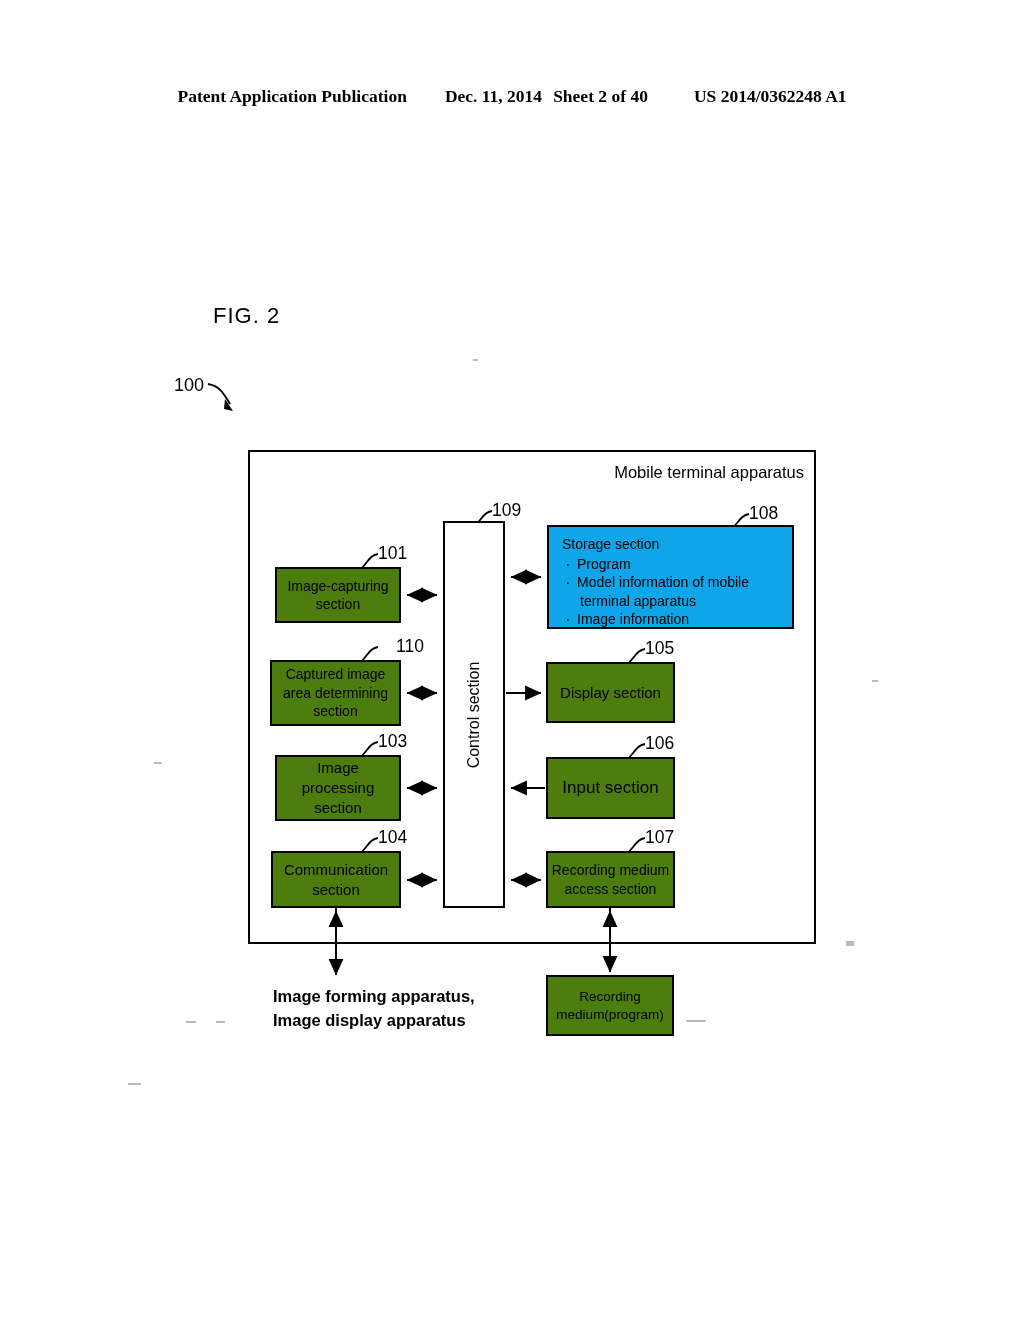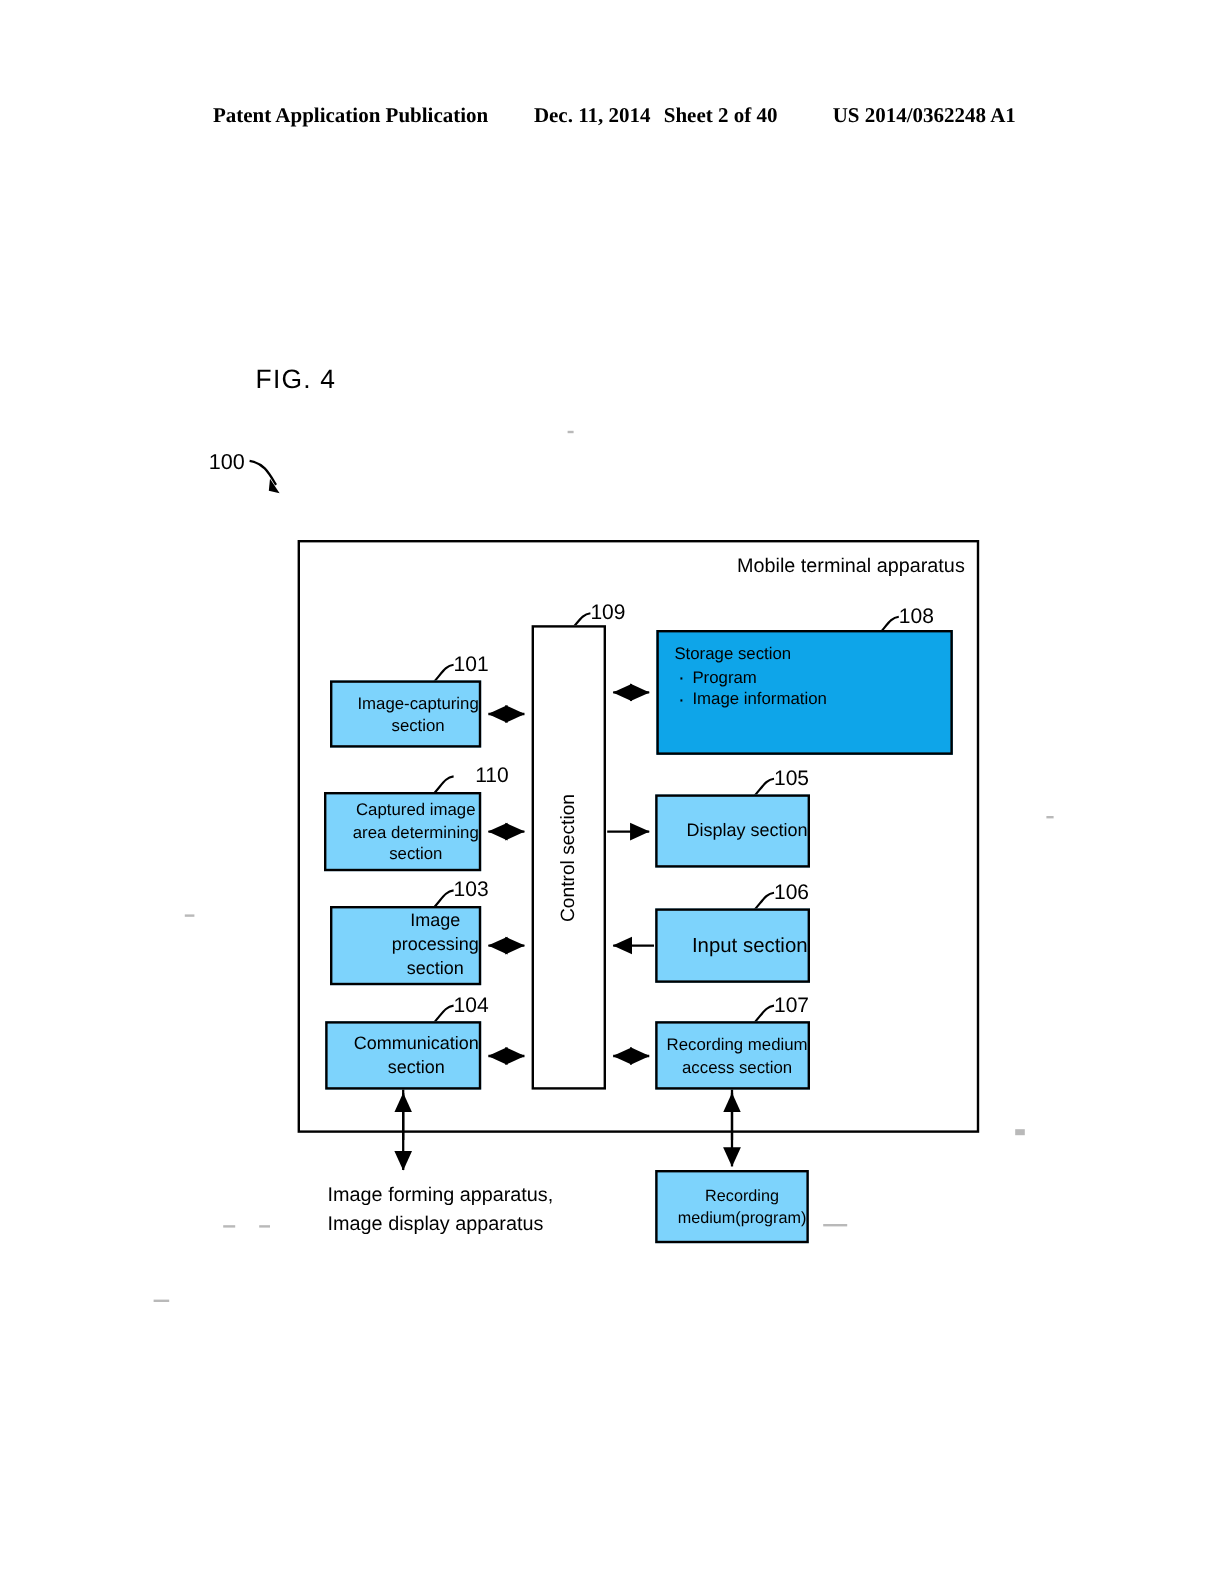--- a/index.html
+++ b/index.html
@@ -78,24 +78,24 @@
     top: 11px;
     font-size: 16.5px;
     white-space: nowrap;
   }
 
   
   .box {
     position: absolute;
     border: 2px solid #000;
     box-sizing: border-box;
-    background: #7dd3fc;
+    background: #4d7c0f;
     display: flex;
     align-items: center;
-    justify-content: flex-end;
+    justify-content: center;
     text-align: center;
     font-size: 14px;
     line-height: 1.32;
   }
   .box.big { font-size: 17px; }
 
   
   .ref {
     position: absolute;
     font-size: 17.5px;
@@ -175,39 +175,40 @@
   }
 
   
   .ext-label {
     position: absolute;
     left: 273px;
     top: 985px;
     font-size: 16.5px;
     line-height: 1.45;
     white-space: nowrap;
+    font-weight: bold;
   }
 
   
   .speck {
     position: absolute;
     background: #b9b9b9;
   }
 </style>
 </head>
 <body>
 
 <div class="page-header">
   <span class="hdr-pub">Patent Application Publication</span>
   <span class="hdr-date">Dec. 11, 2014</span>
   <span class="hdr-sheet">Sheet 2 of 40</span>
   <span class="hdr-doc">US 2014/0362248 A1</span>
 </div>
 
-<div class="fig-label">FIG. 4</div>
+<div class="fig-label">FIG. 2</div>
 
 <div class="ref-100">100</div>
 <svg class="leader-100" viewBox="0 0 40 36">
   <path d="M2,2 C14,4 18,12 24,22" stroke="#000" stroke-width="1.9" fill="none"></path>
   <path d="M19,17 L27,29 L18,27" fill="#000"></path>
 </svg>
 
 <div class="frame">
   <div class="frame-title">Mobile terminal apparatus</div>
 </div>
@@ -268,20 +269,24 @@
 
 <div class="ref" style="left:749px; top:503px;">108</div>
 <svg class="hook" style="left:728px; top:512px;" viewBox="0 0 22 20">
   <path d="M21,2 C14,3 12,8 4,17" stroke="#000" stroke-width="1.8" fill="none"></path>
 </svg>
 <div class="storage-box">
   <div>Storage section</div>
   <ul>
     <li>
       <span>Program</span>
+    </li>
+    <li>
+      <span>Model information of mobile</span>
+      <span class="cont">terminal apparatus</span>
     </li>
     <li>
       <span>Image information</span>
     </li>
   </ul>
 </div>
 
 <div class="ref" style="left:645px; top:638px;">105</div>
 <svg class="hook" style="left:624px; top:647px;" viewBox="0 0 22 20">
   <path d="M21,2 C14,3 12,8 4,17" stroke="#000" stroke-width="1.8" fill="none"></path>

